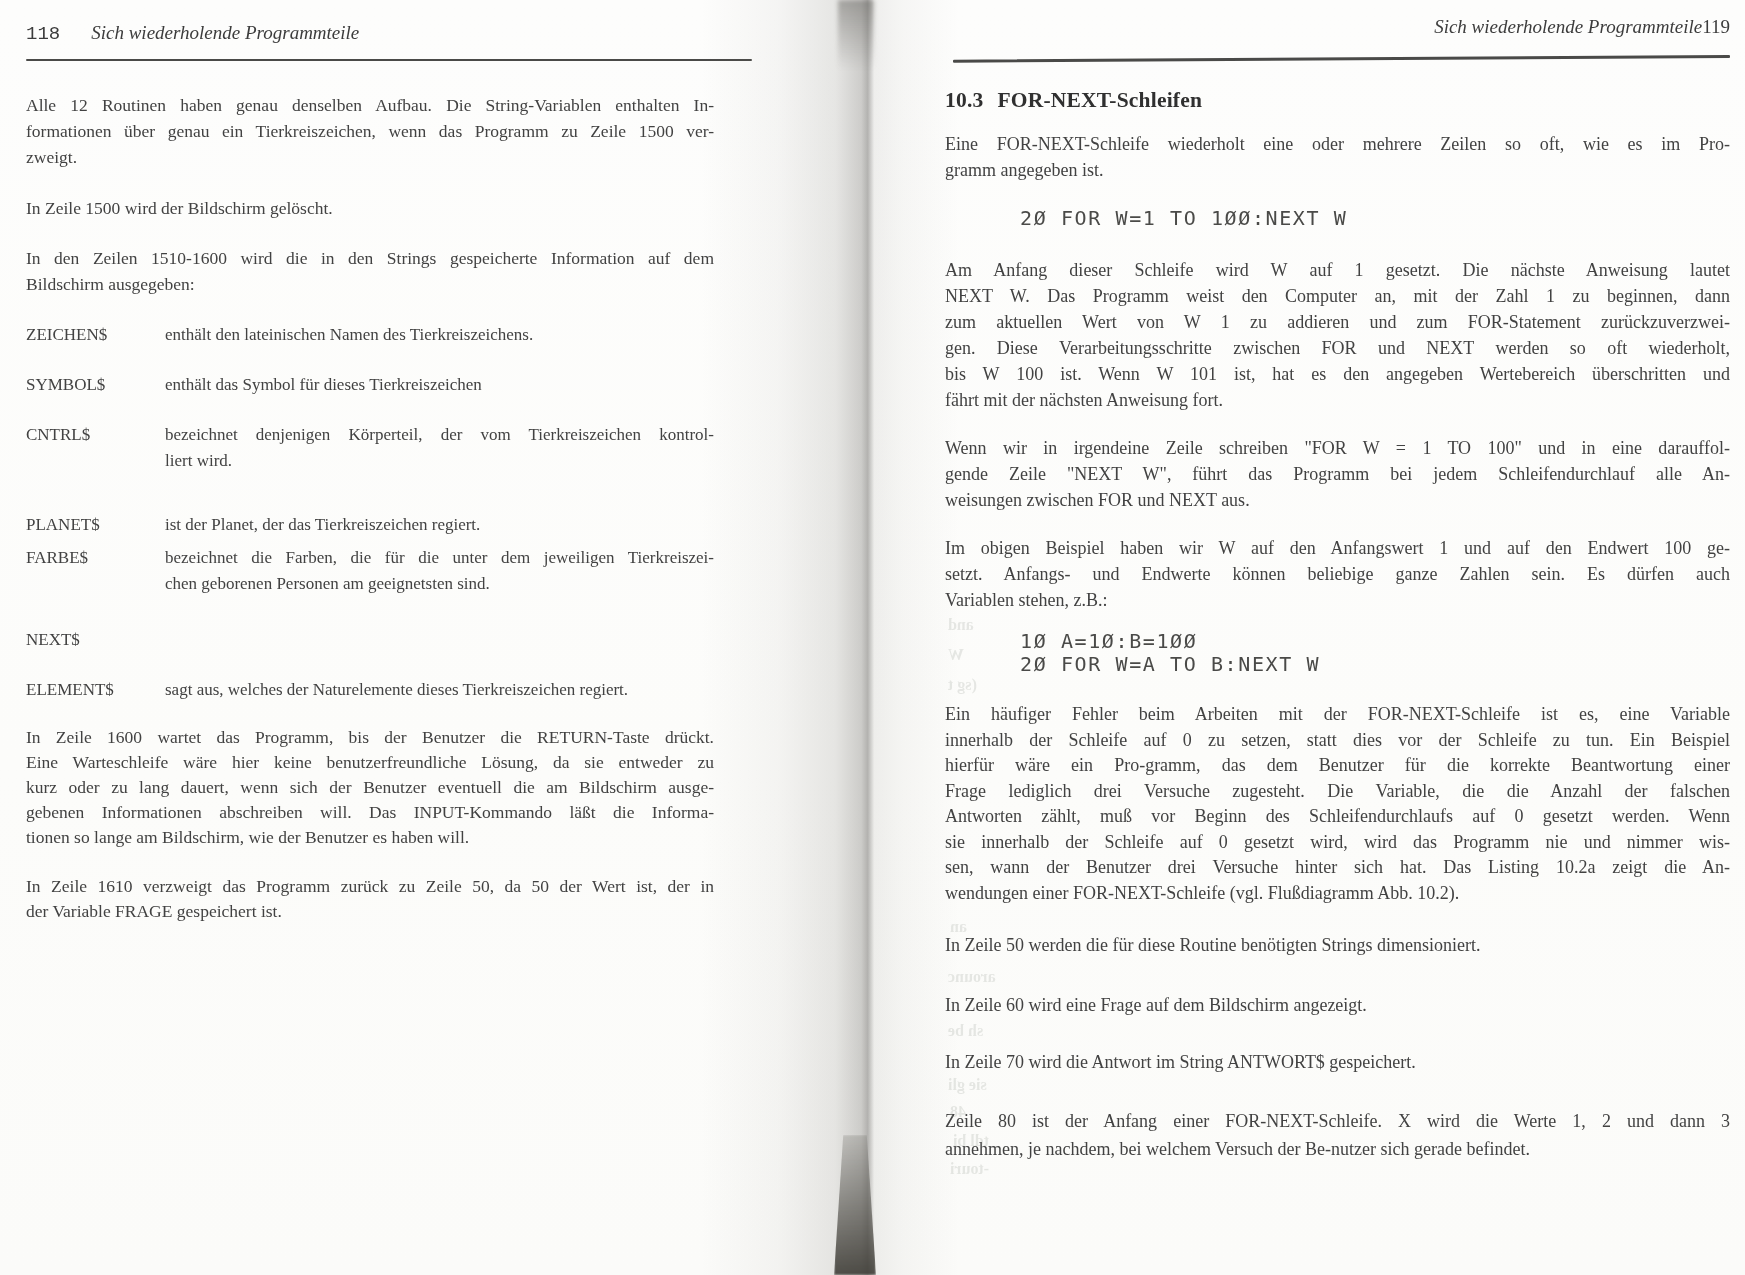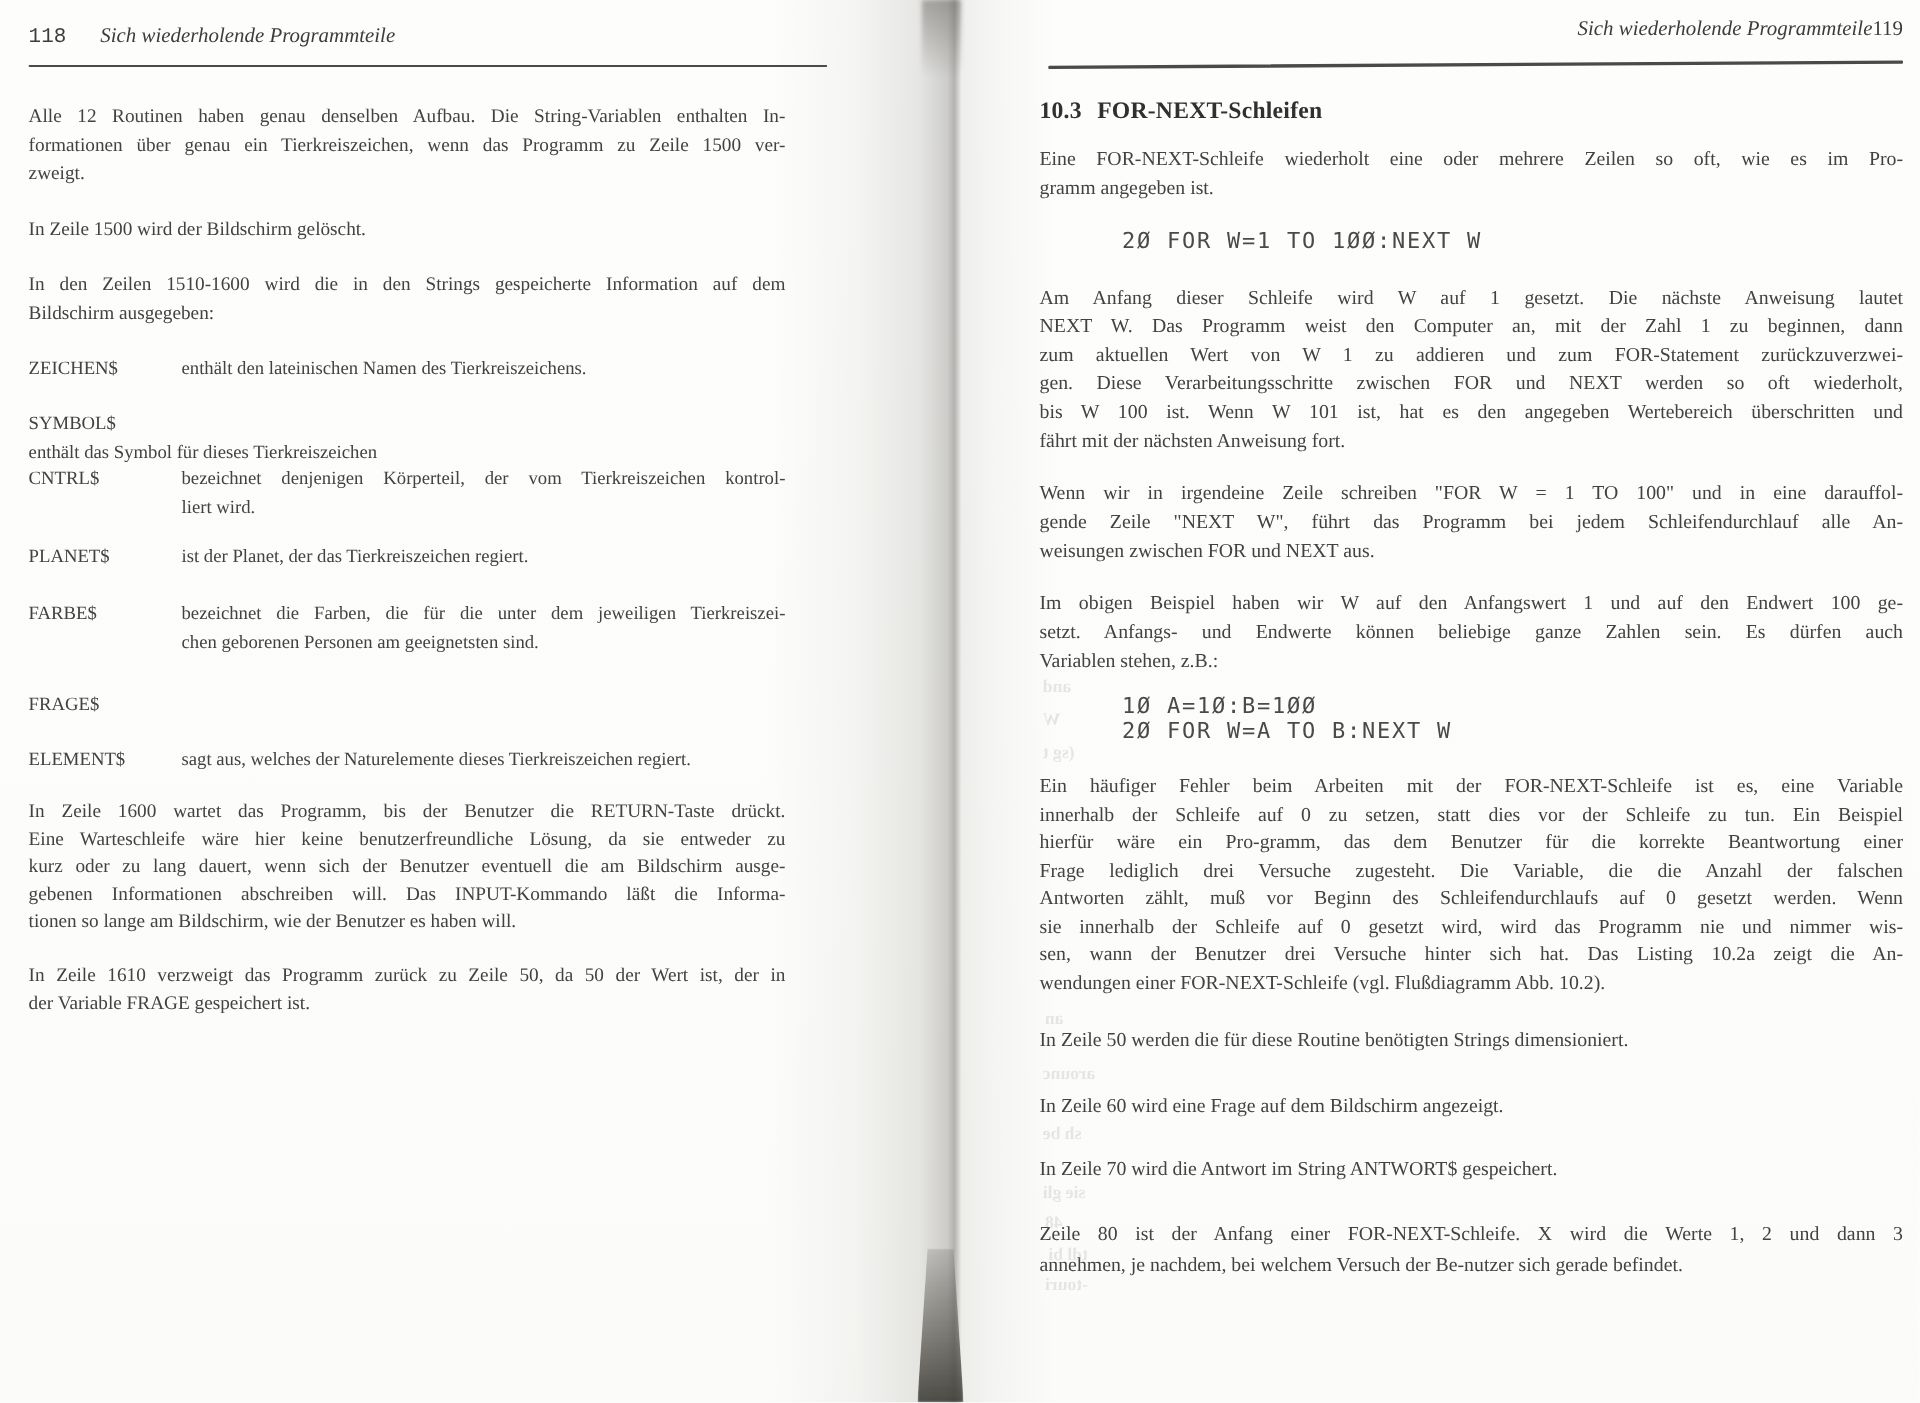--- a/index.html
+++ b/index.html
@@ -98,48 +98,48 @@
         <div class="text-line line-just">In den Zeilen 1510-1600 wird die in den Strings gespeicherte Information auf dem</div>
         <div class="text-line line-last">Bildschirm ausgegeben:</div>
       </div>
 
     <div class="abs def-row" style="top:322px;">
       <div class="def-term">ZEICHEN$</div>
       <div class="def-desc">
           <div class="text-line line-last">enthält den lateinischen Namen des Tierkreiszeichens.</div>
         </div>
     </div>
-    <div class="abs def-row" style="top:372px;flex-direction:column;">
+    <div class="abs def-row" style="top:372px;">
       <div class="def-term">SYMBOL$</div>
       <div class="def-desc">
           <div class="text-line line-last">enthält das Symbol für dieses Tierkreiszeichen</div>
         </div>
     </div>
     <div class="abs def-row" style="top:422px;">
       <div class="def-term">CNTRL$</div>
       <div class="def-desc">
           <div class="text-line line-just">bezeichnet denjenigen Körperteil, der vom Tierkreiszeichen kontrol-</div>
           <div class="text-line line-last">liert wird.</div>
         </div>
     </div>
-    <div class="abs def-row" style="top:493px;">
+    <div class="abs def-row" style="top:512px;">
       <div class="def-term">PLANET$</div>
       <div class="def-desc">
           <div class="text-line line-last">ist der Planet, der das Tierkreiszeichen regiert.</div>
         </div>
     </div>
     <div class="abs def-row" style="top:545px;">
       <div class="def-term">FARBE$</div>
       <div class="def-desc">
           <div class="text-line line-just">bezeichnet die Farben, die für die unter dem jeweiligen Tierkreiszei-</div>
           <div class="text-line line-last">chen geborenen Personen am geeignetsten sind.</div>
         </div>
     </div>
     <div class="abs def-row" style="top:627px;">
-      <div class="def-term">FRAGE$</div>
+      <div class="def-term">NEXT$</div>
     </div>
     <div class="abs def-row" style="top:677px;">
       <div class="def-term">ELEMENT$</div>
       <div class="def-desc">
           <div class="text-line line-last">sagt aus, welches der Naturelemente dieses Tierkreiszeichen regiert.</div>
         </div>
     </div>
 
     <div class="abs para" style="top:725px;line-height:25px;">
         <div class="text-line line-just">In Zeile 1600 wartet das Programm, bis der Benutzer die RETURN-Taste drückt.</div>

